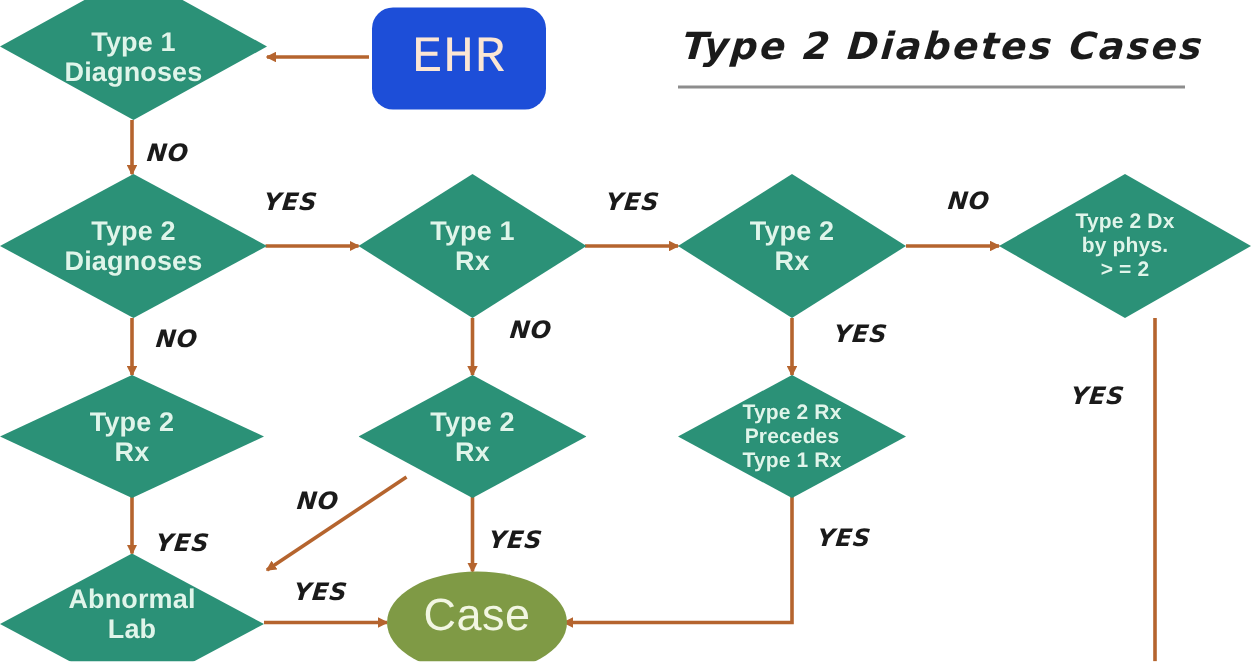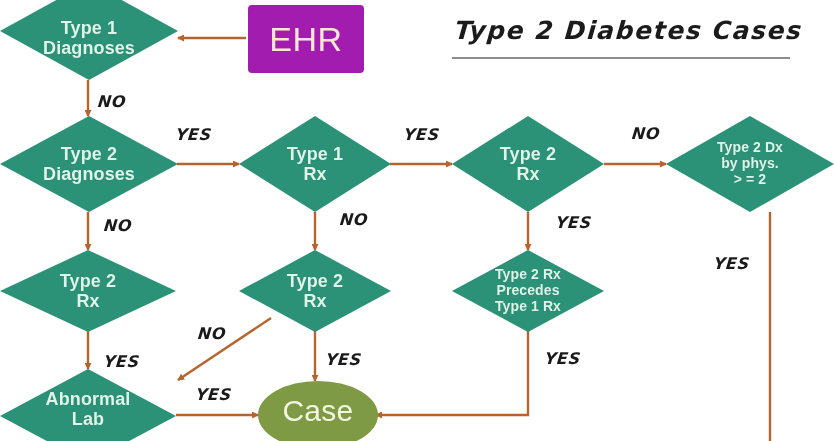--- a/index.html
+++ b/index.html
@@ -40,22 +40,23 @@
   .diamond .node-label {
     position: relative;
     z-index: 2;
     line-height: 1.12;
     font-weight: 700;
     letter-spacing: .1px;
     color: #dff5ea;
     text-shadow: 0 0 1px rgba(0,0,0,.12);
   }
   .rounded-rect {
-    background: #a21caf;
-    border-radius: 4px;
+    background: #1d4ed8;
+    border-radius: 14px;
+    font-family: Liberation Mono, monospace;
   }
   .rounded-rect .node-label {
     font-size: 34px;
     color: #fbe6d4;
     letter-spacing: .5px;
   }
   .ellipse {
     background: #7f9a45;
     border-radius: 50%;
   }

